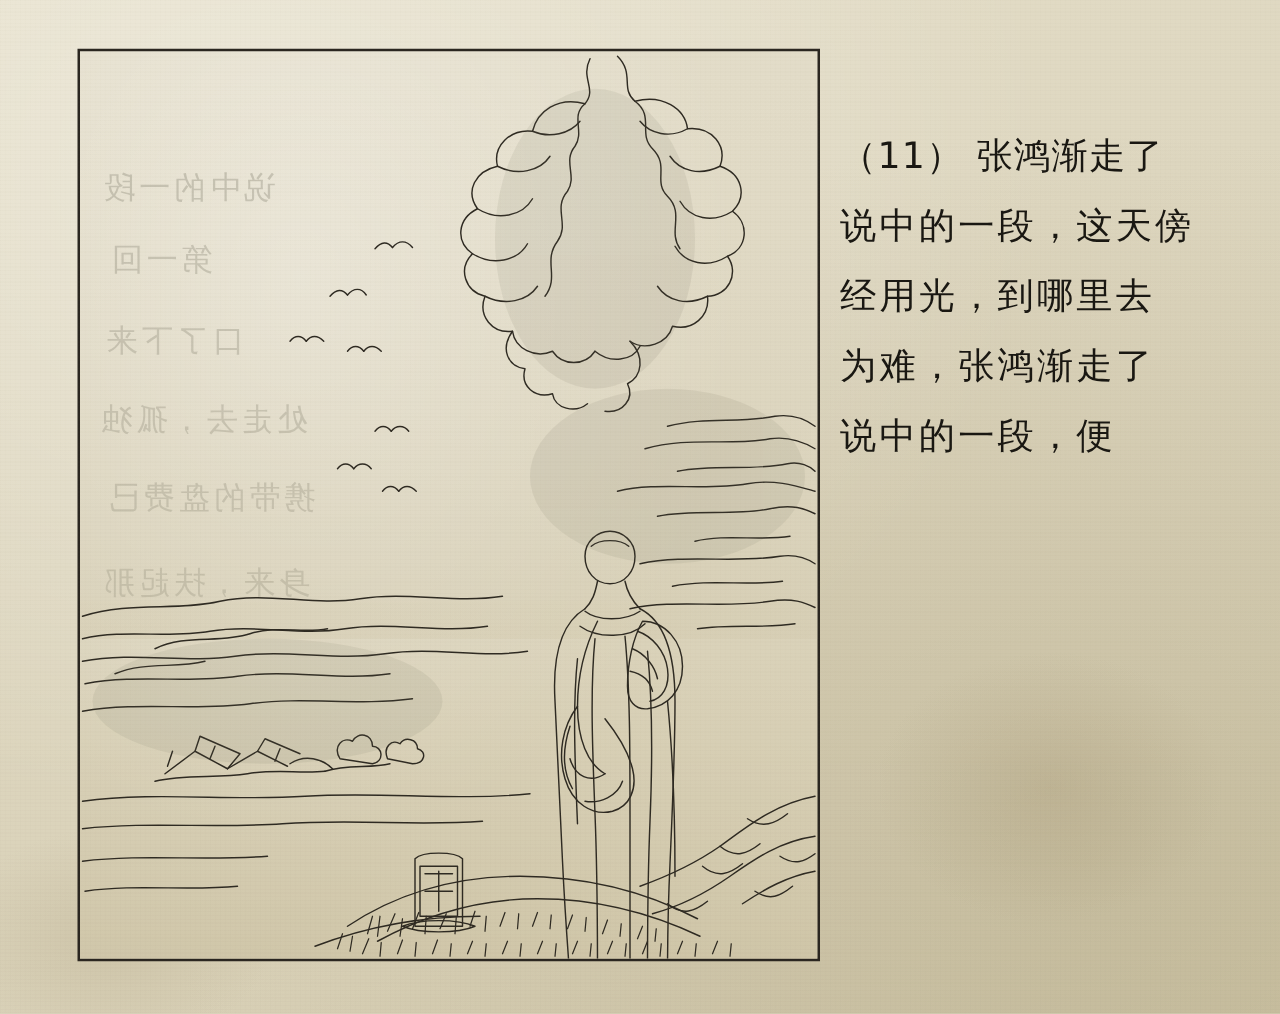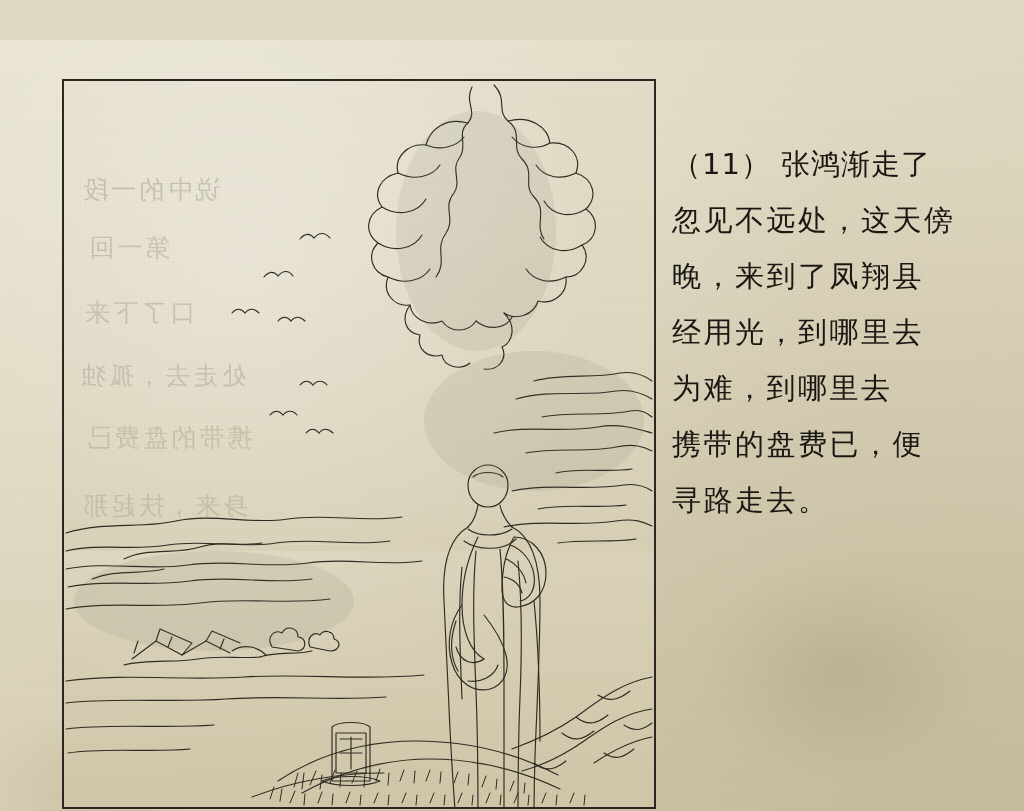--- a/index.html
+++ b/index.html
@@ -16,21 +16,20 @@
   }
 
   
   #page {
     position: absolute;
     inset: 0;
     background:
       radial-gradient(ellipse at 20% 15%, rgba(255,255,255,0.30), rgba(255,255,255,0) 55%),
       radial-gradient(ellipse at 85% 85%, rgba(160,148,112,0.28), rgba(160,148,112,0) 60%),
       linear-gradient(160deg, #e6e0cb 0%, #ded7c0 40%, #d8d0b6 75%, #cfc6a8 100%);
-    margin-top: 40px;
   }
   #grain {
     position: absolute;
     inset: 0;
     opacity: .35;
     background-image:
       repeating-linear-gradient(0deg, rgba(120,105,70,.05) 0 1px, rgba(255,255,255,0) 1px 3px),
       repeating-linear-gradient(90deg, rgba(120,105,70,.045) 0 1px, rgba(255,255,255,0) 1px 4px);
     pointer-events: none;
   }
@@ -272,22 +271,20 @@
       <g fill="#6d6755" opacity="0.10">
         <ellipse cx="412" cy="150" rx="80" ry="120"></ellipse>
         <ellipse cx="470" cy="340" rx="110" ry="70"></ellipse>
         <ellipse cx="150" cy="520" rx="140" ry="50"></ellipse>
       </g>
     </svg>
   </div>
 
   <div id="caption">
     <div class="kicker">（11） 张鸿渐走了</div>
-    <div>忽见不远处，这天傍</div>
-    <div>晚，来到了凤翔县</div>
+    <div>说中的一段，这天傍</div>
     <div>经用光，到哪里去</div>
-    <div>为难，到哪里去</div>
-    <div>携带的盘费已，便</div>
-    <div>寻路走去。</div>
+    <div>为难，张鸿渐走了</div>
+    <div>说中的一段，便</div>
   </div>
 
   <div id="grain"></div>
 </div>
 
 </body></html>

